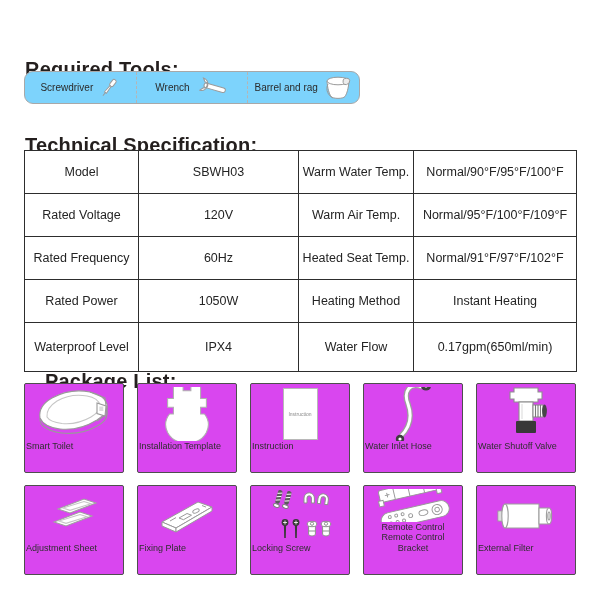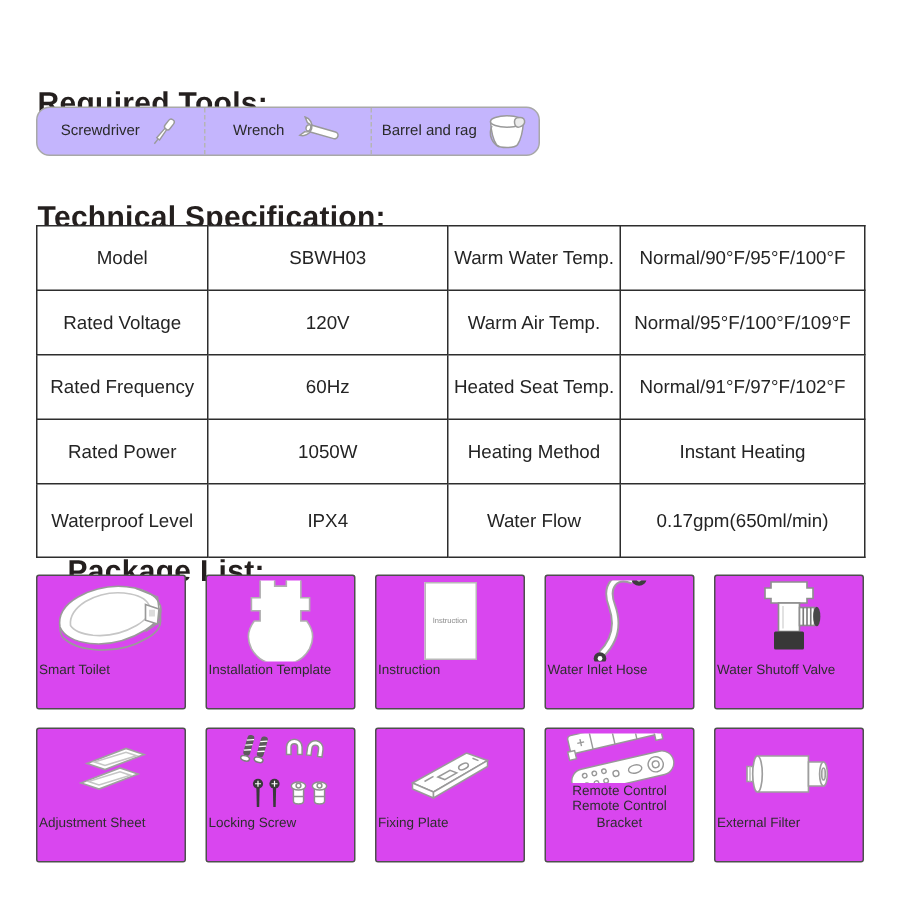--- a/index.html
+++ b/index.html
@@ -2,21 +2,21 @@
 <html><head>
 <meta charset="utf-8">
 <style>
   html,body{margin:0;padding:0;background:#fff;}
   body{width:600px;height:600px;position:relative;font-family:"Liberation Sans","DejaVu Sans",sans-serif;color:#242424;overflow:hidden;}
   .heading{position:absolute;left:25px;font-size:20px;font-weight:700;color:#241f1e;letter-spacing:.2px;}
   #h-tools{top:41px;}
   #h-spec{top:117px;}
   #h-pkg{top:353px;margin-left:20px;}
 
-  .tools-box{position:absolute;left:24px;top:71px;width:336px;height:33px;border:1px solid #a8a8a8;border-radius:9px;display:flex;box-sizing:border-box;background:#c4b5fd;}
+  .tools-box{position:absolute;left:24px;top:71px;width:336px;height:33px;border:1px solid #a8a8a8;border-radius:9px;display:flex;box-sizing:border-box;background:#7dd3fc;}
   .tool{flex:1;display:flex;align-items:center;justify-content:center;gap:5px;font-size:10px;color:#2a2a2a;}
   .tool + .tool{border-left:1px dashed #b5b5b5;}
   .tool svg{flex:0 0 auto;}
 
   table.spec{position:absolute;left:24px;top:150px;width:552px;border-collapse:collapse;table-layout:fixed;background:#fff;}
   table.spec td{border:1px solid #2d2d2d;text-align:center;vertical-align:middle;font-size:12.5px;color:#242424;padding:6px 3px;height:30px;line-height:1.18;}
   table.spec tr:last-child td{height:36px;}
   col.c0{width:114px;}col.c1{width:160px;}col.c2{width:115px;}col.c3{width:163px;}
 
   .pkg-grid{position:absolute;left:24px;top:383px;display:grid;grid-template-columns:repeat(5,100px);grid-auto-rows:90px;gap:12px 13px;}
@@ -192,81 +192,81 @@
           <path d="M9 28 L35 18 L47 22 L21 32 Z"></path>
           <path d="M14 27 L35 20.5 L42 22.8 L21 29.3 Z" fill="none" stroke="#c6c6c6"></path>
         </g>
       </svg>
     </div>
     <div class="lbl">Adjustment Sheet</div>
   </div>
 
   <div class="cell">
     <div class="art">
-      <svg width="64" height="56" viewBox="0 0 64 56">
-        <g transform="rotate(16 11 11)">
-          <rect x="8" y="2" width="4.6" height="14" rx="2" fill="#5c5c5c"></rect>
-          <line x1="8" y1="6" x2="12.6" y2="4.4" stroke="#fff" stroke-width="0.9"></line>
-          <line x1="8" y1="9.5" x2="12.6" y2="7.9" stroke="#fff" stroke-width="0.9"></line>
-          <line x1="8" y1="13" x2="12.6" y2="11.4" stroke="#fff" stroke-width="0.9"></line>
-          <ellipse cx="10.3" cy="18" rx="3" ry="1.7" fill="#fff" stroke="#7d7d7d"></ellipse>
-        </g>
-        <g transform="translate(9 1) rotate(16 11 11)">
-          <rect x="8" y="2" width="4.6" height="14" rx="2" fill="#5c5c5c"></rect>
-          <line x1="8" y1="6" x2="12.6" y2="4.4" stroke="#fff" stroke-width="0.9"></line>
-          <line x1="8" y1="9.5" x2="12.6" y2="7.9" stroke="#fff" stroke-width="0.9"></line>
-          <line x1="8" y1="13" x2="12.6" y2="11.4" stroke="#fff" stroke-width="0.9"></line>
-          <ellipse cx="10.3" cy="18" rx="3" ry="1.7" fill="#fff" stroke="#7d7d7d"></ellipse>
-        </g>
-        <path d="M36 15 v-5 a5.2 5.2 0 0 1 10.4 0 v5 h-3 v-5 a2.2 2.2 0 0 0 -4.4 0 v5 z" fill="#fff" stroke="#8f8f8f"></path>
-        <path d="M50 16 v-5 a5.2 5.2 0 0 1 10.4 0 v5 h-3 v-5 a2.2 2.2 0 0 0 -4.4 0 v5 z" fill="#fff" stroke="#8f8f8f" transform="rotate(8 55 11)"></path>
-        <g>
-          <path d="M15.9 37 h2.2 l-0.3 13 h-1.6 z" fill="#3a3a3a"></path>
-          <circle cx="17" cy="34.5" r="3.4" fill="#3a3a3a"></circle>
-          <line x1="15" y1="34.5" x2="19" y2="34.5" stroke="#fff" stroke-width="0.8"></line>
-          <line x1="17" y1="32.5" x2="17" y2="36.5" stroke="#fff" stroke-width="0.8"></line>
-        </g>
-        <g>
-          <path d="M26.9 37 h2.2 l-0.3 13 h-1.6 z" fill="#3a3a3a"></path>
-          <circle cx="28" cy="34.5" r="3.4" fill="#3a3a3a"></circle>
-          <line x1="26" y1="34.5" x2="30" y2="34.5" stroke="#fff" stroke-width="0.8"></line>
-          <line x1="28" y1="32.5" x2="28" y2="36.5" stroke="#fff" stroke-width="0.8"></line>
-        </g>
-        <g fill="#fff" stroke="#8f8f8f">
-          <path d="M40.6 38 v8 q0 2 3.4 2 q3.4 0 3.4 -2 v-8"></path>
-          <line x1="40.6" y1="43" x2="47.4" y2="43"></line>
-          <ellipse cx="44" cy="36" rx="4.8" ry="2.7"></ellipse>
-          <circle cx="44" cy="35.7" r="1.6" fill="none"></circle>
-        </g>
-        <g fill="#fff" stroke="#8f8f8f">
-          <path d="M54.6 38 v8 q0 2 3.4 2 q3.4 0 3.4 -2 v-8"></path>
-          <line x1="54.6" y1="43" x2="61.4" y2="43"></line>
-          <ellipse cx="58" cy="36" rx="4.8" ry="2.7"></ellipse>
-          <circle cx="58" cy="35.7" r="1.6" fill="none"></circle>
-        </g>
-      </svg>
-    </div>
-    <div class="lbl">Locking Screw</div>
-  </div>
-
-  <div class="cell">
-    <div class="art">
       <svg width="66" height="46" viewBox="0 0 66 46">
         <g stroke="#9a9a9a" stroke-width="1" fill="#fff">
           <path d="M8 29 L44 9 L58 14 L22 35 Z"></path>
           <path d="M8 29 L8 33 L22 39 L22 35 Z"></path>
           <path d="M22 35 L58 14 L58 18 L22 39 Z"></path>
           <path d="M25 25 l8 -4.5 l4.5 1.7 l-8 4.5 z" fill="none"></path>
           <ellipse cx="42" cy="18" rx="3.4" ry="1.8" transform="rotate(-24 42 18)" fill="none"></ellipse>
           <path d="M16 28 l6 -3.4" fill="none"></path>
           <path d="M48 12.5 l4 1.6" fill="none"></path>
         </g>
       </svg>
     </div>
     <div class="lbl">Fixing Plate</div>
+  </div>
+
+  <div class="cell">
+    <div class="art">
+      <svg width="64" height="56" viewBox="0 0 64 56">
+        <g transform="rotate(16 11 11)">
+          <rect x="8" y="2" width="4.6" height="14" rx="2" fill="#5c5c5c"></rect>
+          <line x1="8" y1="6" x2="12.6" y2="4.4" stroke="#fff" stroke-width="0.9"></line>
+          <line x1="8" y1="9.5" x2="12.6" y2="7.9" stroke="#fff" stroke-width="0.9"></line>
+          <line x1="8" y1="13" x2="12.6" y2="11.4" stroke="#fff" stroke-width="0.9"></line>
+          <ellipse cx="10.3" cy="18" rx="3" ry="1.7" fill="#fff" stroke="#7d7d7d"></ellipse>
+        </g>
+        <g transform="translate(9 1) rotate(16 11 11)">
+          <rect x="8" y="2" width="4.6" height="14" rx="2" fill="#5c5c5c"></rect>
+          <line x1="8" y1="6" x2="12.6" y2="4.4" stroke="#fff" stroke-width="0.9"></line>
+          <line x1="8" y1="9.5" x2="12.6" y2="7.9" stroke="#fff" stroke-width="0.9"></line>
+          <line x1="8" y1="13" x2="12.6" y2="11.4" stroke="#fff" stroke-width="0.9"></line>
+          <ellipse cx="10.3" cy="18" rx="3" ry="1.7" fill="#fff" stroke="#7d7d7d"></ellipse>
+        </g>
+        <path d="M36 15 v-5 a5.2 5.2 0 0 1 10.4 0 v5 h-3 v-5 a2.2 2.2 0 0 0 -4.4 0 v5 z" fill="#fff" stroke="#8f8f8f"></path>
+        <path d="M50 16 v-5 a5.2 5.2 0 0 1 10.4 0 v5 h-3 v-5 a2.2 2.2 0 0 0 -4.4 0 v5 z" fill="#fff" stroke="#8f8f8f" transform="rotate(8 55 11)"></path>
+        <g>
+          <path d="M15.9 37 h2.2 l-0.3 13 h-1.6 z" fill="#3a3a3a"></path>
+          <circle cx="17" cy="34.5" r="3.4" fill="#3a3a3a"></circle>
+          <line x1="15" y1="34.5" x2="19" y2="34.5" stroke="#fff" stroke-width="0.8"></line>
+          <line x1="17" y1="32.5" x2="17" y2="36.5" stroke="#fff" stroke-width="0.8"></line>
+        </g>
+        <g>
+          <path d="M26.9 37 h2.2 l-0.3 13 h-1.6 z" fill="#3a3a3a"></path>
+          <circle cx="28" cy="34.5" r="3.4" fill="#3a3a3a"></circle>
+          <line x1="26" y1="34.5" x2="30" y2="34.5" stroke="#fff" stroke-width="0.8"></line>
+          <line x1="28" y1="32.5" x2="28" y2="36.5" stroke="#fff" stroke-width="0.8"></line>
+        </g>
+        <g fill="#fff" stroke="#8f8f8f">
+          <path d="M40.6 38 v8 q0 2 3.4 2 q3.4 0 3.4 -2 v-8"></path>
+          <line x1="40.6" y1="43" x2="47.4" y2="43"></line>
+          <ellipse cx="44" cy="36" rx="4.8" ry="2.7"></ellipse>
+          <circle cx="44" cy="35.7" r="1.6" fill="none"></circle>
+        </g>
+        <g fill="#fff" stroke="#8f8f8f">
+          <path d="M54.6 38 v8 q0 2 3.4 2 q3.4 0 3.4 -2 v-8"></path>
+          <line x1="54.6" y1="43" x2="61.4" y2="43"></line>
+          <ellipse cx="58" cy="36" rx="4.8" ry="2.7"></ellipse>
+          <circle cx="58" cy="35.7" r="1.6" fill="none"></circle>
+        </g>
+      </svg>
+    </div>
+    <div class="lbl">Locking Screw</div>
   </div>
 
   <div class="cell">
     <div class="art">
       <svg width="92" height="60" viewBox="0 0 92 64">
         <g transform="rotate(-13 46 32)" stroke="#989898" stroke-width="1" fill="#fff">
           <rect x="13" y="9" width="64" height="13" rx="2.5"></rect>
           <line x1="29" y1="9" x2="29" y2="22"></line>
           <line x1="45" y1="9" x2="45" y2="22"></line>
           <line x1="61" y1="9" x2="61" y2="22"></line>

